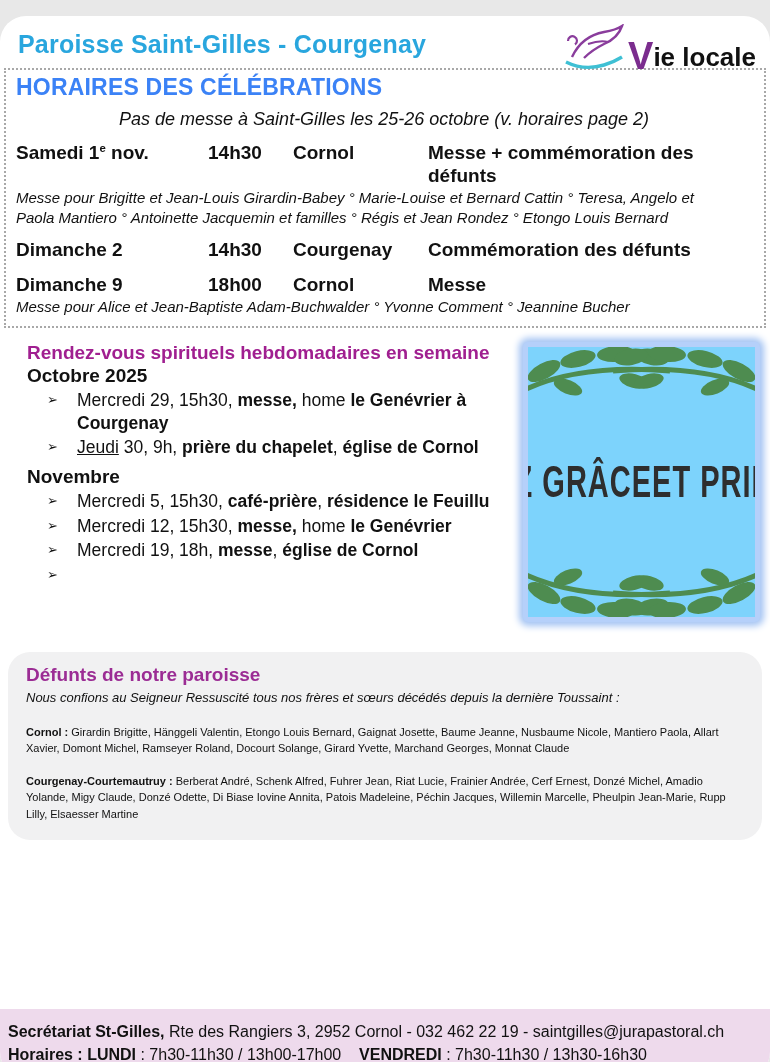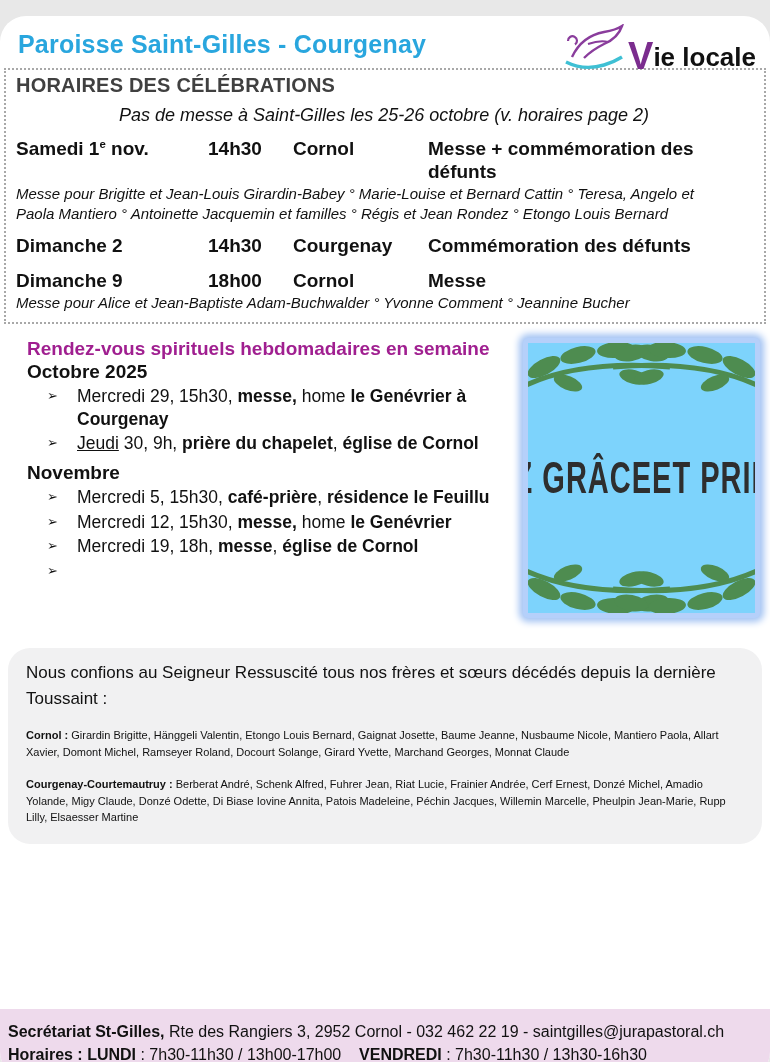--- a/index.html
+++ b/index.html
@@ -16,21 +16,21 @@
   
   .header { display:flex; justify-content:space-between; align-items:flex-start; padding:8px 14px 0 18px; height:50px; }
   .page-title { color:#29a6de; font-size:25px; font-weight:bold; letter-spacing:.2px; padding-top:6px; }
   .logo { display:flex; align-items:flex-end; }
   .logo svg { display:block; margin-right:-4px; }
   .logo-v { color:#7b2d8e; font-size:38px; font-weight:bold; line-height:.85; }
   .logo-rest { color:#111; font-size:26px; font-weight:bold; line-height:1; padding-bottom:2px; }
 
   
   .dashed-box { margin:2px 4px 0 4px; border:2px dotted #a8a8a8; padding:4px 12px 8px 10px; }
-  .horaires-heading { color:#404040; font-size:20px; font-weight:bold; letter-spacing:.2px; }
+  .horaires-heading { color:#3b82f6; font-size:23px; font-weight:bold; letter-spacing:.2px; }
   .note { font-style:italic; font-size:18px; text-align:center; margin:8px 0 2px 0; }
   .sched-row { display:grid; grid-template-columns:192px 85px 135px 1fr; font-weight:bold; font-size:19px; line-height:1.22; margin:11px 0 1px 0; }
   .intentions { font-style:italic; font-size:15px; line-height:1.3; max-width:706px; margin:1px 0 2px 0; }
 
   
   .two-col { display:flex; padding:12px 10px 0 23px;justify-content:center; }
   .weekly { width:505px; }
   .weekly-heading { color:#a01f90; font-size:19px; font-weight:bold; margin:2px 0 0 4px; }
   .month { font-size:19px; font-weight:bold; margin:1px 0 2px 4px; }
   ul.bullets { list-style:none; margin:0 0 8px 0; }
@@ -50,21 +50,21 @@
   .branch.bl { bottom:-6px; left:-12px; transform:scaleY(-1); }
   .branch.br { bottom:-6px; right:-12px; transform:scale(-1,-1); }
   .promo-line { font-size:29px; font-weight:bold; color:#2e2e2e; letter-spacing:1px;
     transform:scaleY(1.5); transform-origin:center; white-space:nowrap; }
   .green-rule { width:170px; height:0; border-top:2px solid #64a05e; margin:17px 0; }
   .promo-caption { font-size:16.5px; color:#1d1d1d; margin-top:14px; }
 
   
   .defunts { margin:30px 8px 0 8px; background:#f1f1f2; border-radius:22px; padding:12px 20px 18px 18px; }
   .defunts-heading { color:#9b2c94; font-size:19px; font-weight:bold; margin-bottom:2px; }
-  .defunts-intro { font-size:17px; line-height:1.5; }
+  .defunts-intro { font-style:italic; font-size:13px; line-height:1.5; }
   .names { font-size:11px; line-height:1.5; margin-top:16px; }
 
   
   .footer { position:absolute; left:0; right:0; bottom:0; background:#eedaec; text-align:left;
     padding:11px 8px 12px 8px; font-size:16px; line-height:1.45; }
 </style>
 </head>
 <body>
 
 <div class="page">
@@ -178,20 +178,21 @@
         <div class="promo-line">RENDEZ GRÂCE</div>
         <div class="green-rule"></div>
         <div class="promo-line">ET PRIEZ</div>
         <div class="green-rule"></div>
         <div class="promo-caption">Chaque jour est une bénédiction</div>
       </div>
     </div>
   </div>
 
   <div class="defunts">
+    <div class="defunts-heading">Défunts de notre paroisse</div>
     <div class="defunts-intro">Nous confions au Seigneur Ressuscité tous nos frères et sœurs décédés depuis la dernière Toussaint :</div>
     <div>
         <p class="names"><span class="b">Cornol : </span>Girardin Brigitte, Hänggeli Valentin, Etongo Louis Bernard, Gaignat Josette, Baume Jeanne, Nusbaume Nicole, Mantiero Paola, Allart Xavier, Domont Michel, Ramseyer Roland, Docourt Solange, Girard Yvette, Marchand Georges, Monnat Claude</p>
         <p class="names"><span class="b">Courgenay-Courtemautruy : </span>Berberat André, Schenk Alfred, Fuhrer Jean, Riat Lucie, Frainier Andrée, Cerf Ernest, Donzé Michel, Amadio Yolande, Migy Claude, Donzé Odette, Di Biase Iovine Annita, Patois Madeleine, Péchin Jacques, Willemin Marcelle, Pheulpin Jean-Marie, Rupp Lilly, Elsaesser Martine</p>
       </div>
   </div>
 
   <div class="footer">
     <div><span class="b">Secrétariat St-Gilles,</span><span> Rte des Rangiers 3, 2952 Cornol - 032 462 22 19 - saintgilles@jurapastoral.ch</span></div>
     <div><span class="b">Horaires : LUNDI</span><span> : 7h30-11h30 / 13h00-17h00&nbsp;&nbsp;&nbsp;&nbsp;</span><span class="b">VENDREDI</span><span> : 7h30-11h30 / 13h30-16h30</span></div>

